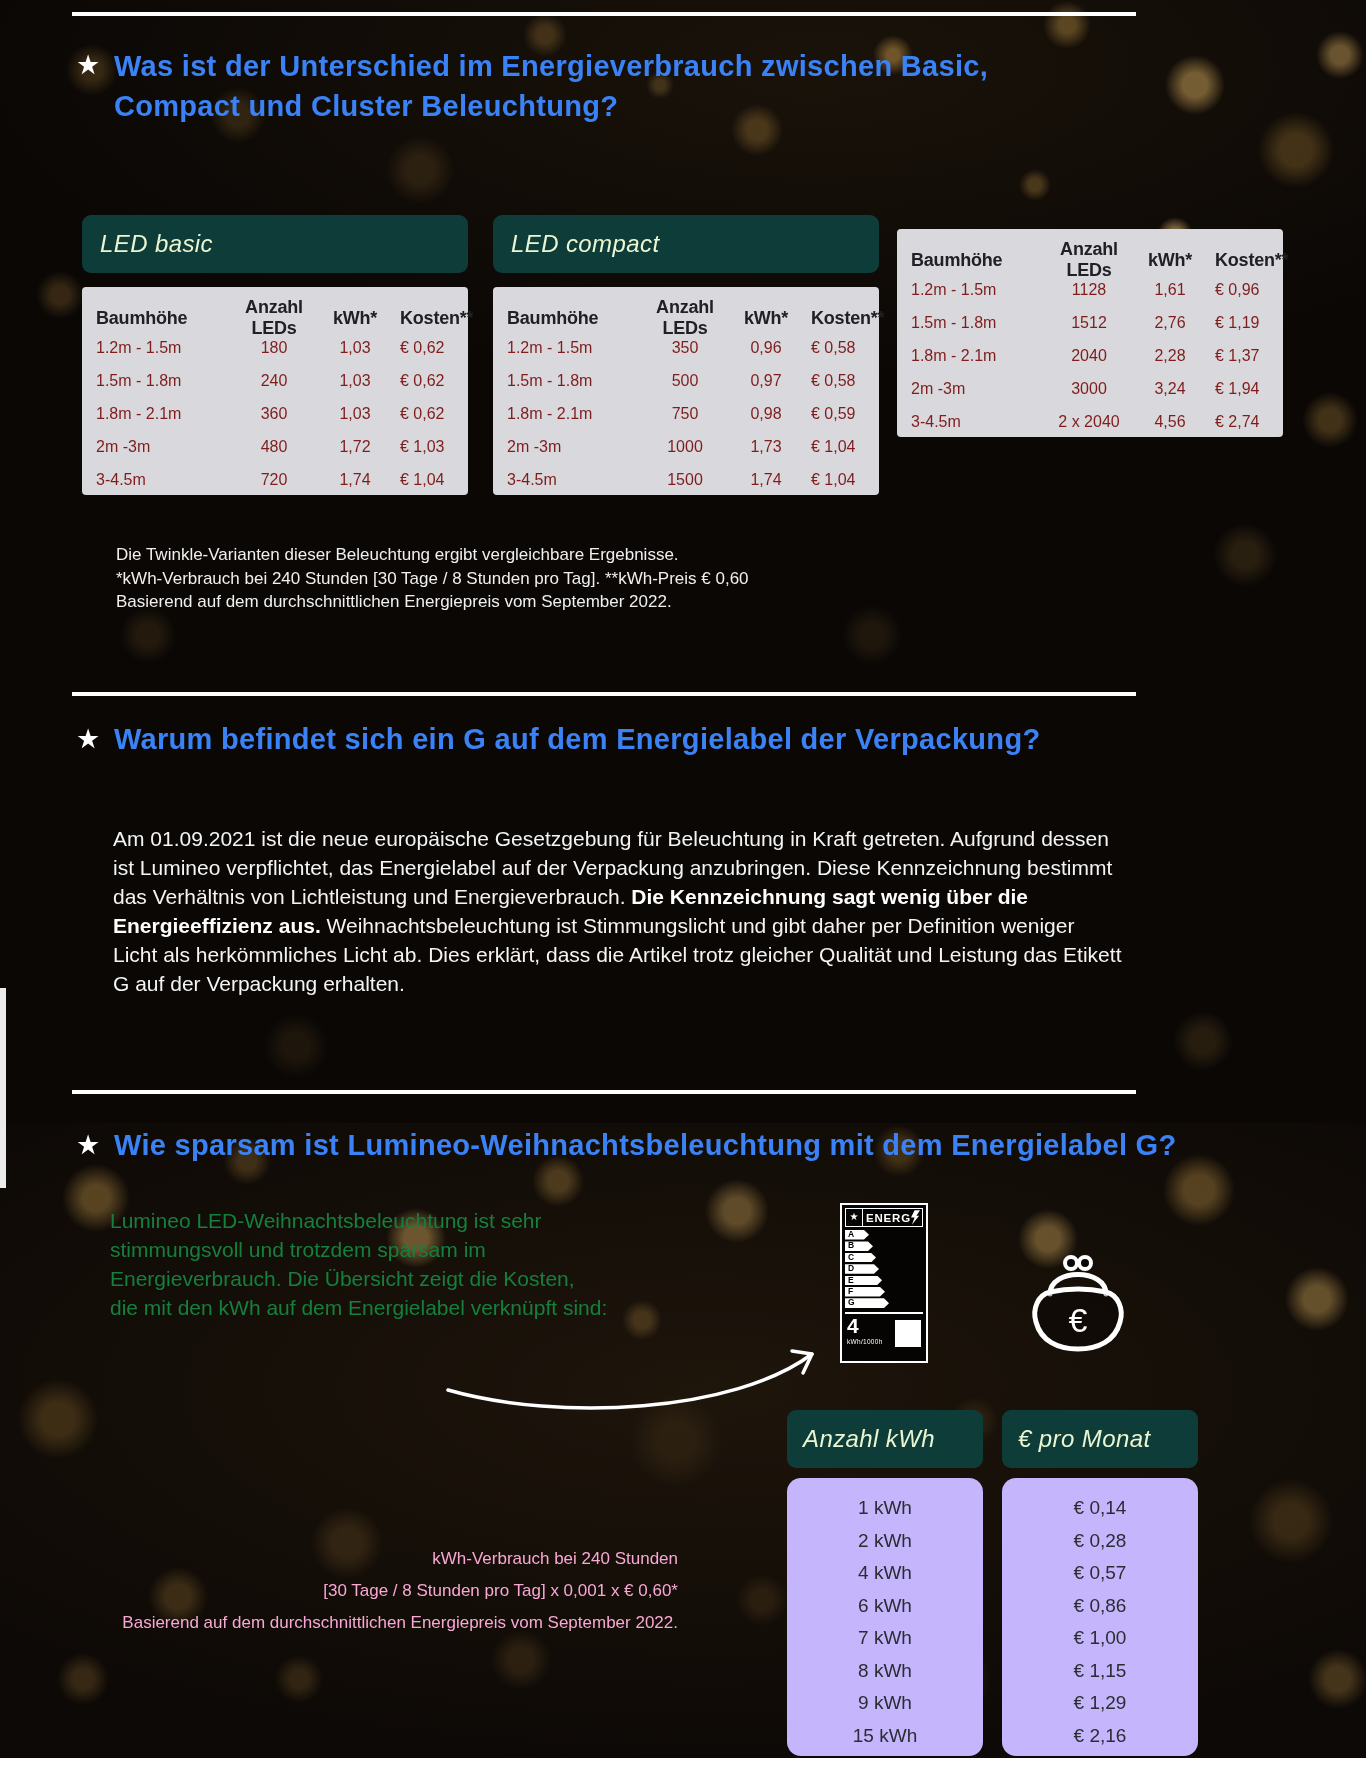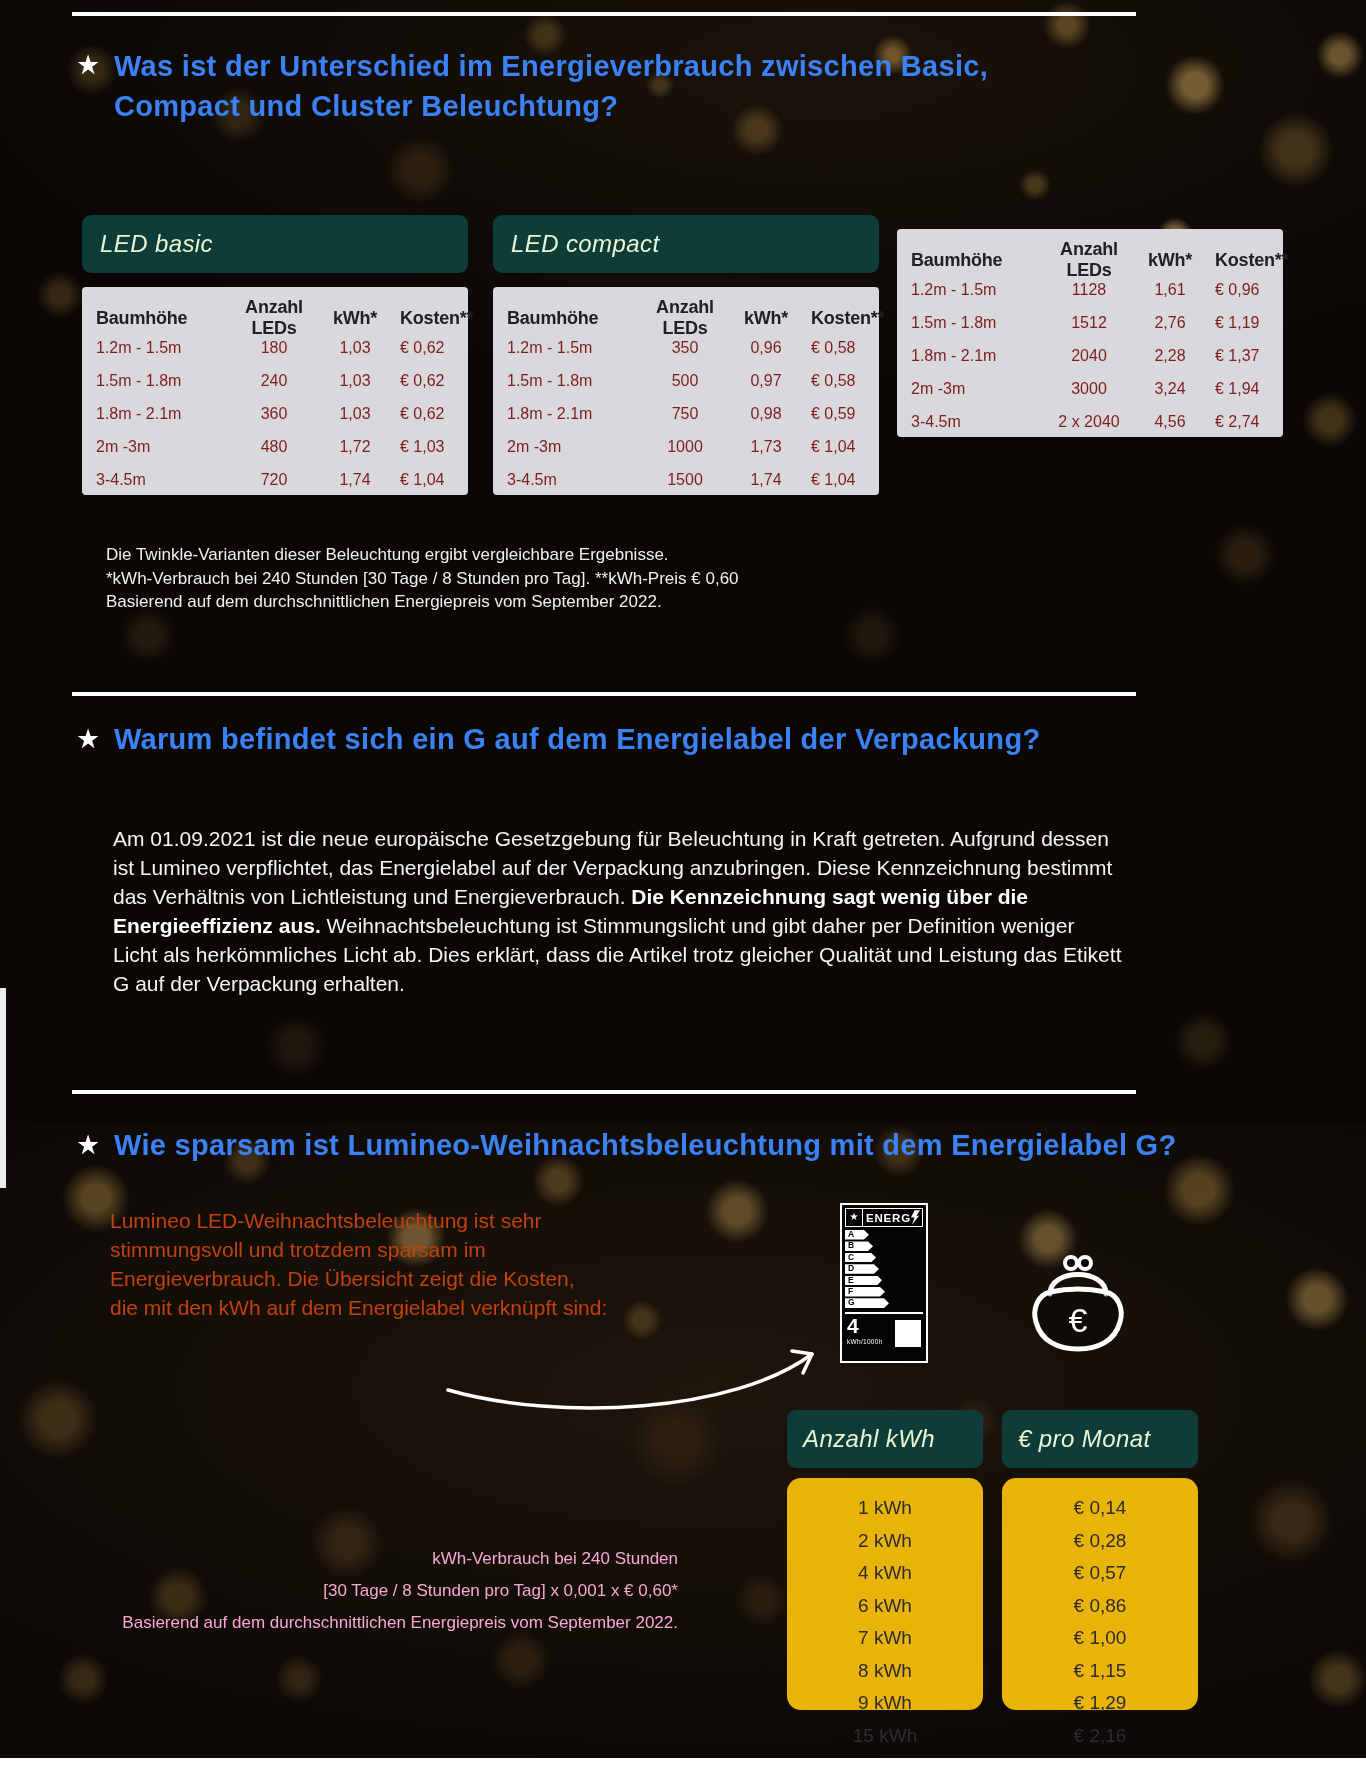--- a/index.html
+++ b/index.html
@@ -86,29 +86,29 @@
   .table-title{color:#eaf6d2;font-style:italic;font-size:24px;letter-spacing:.4px;}
   .table-body{margin-top:14px;height:208px;background:#d9d8dc;border-radius:4px;padding:10px 0 0 0;box-sizing:border-box;}
   .trow{display:grid;grid-template-columns:128px 100px 62px 1fr;padding:0 14px;align-items:center;height:33px;color:#7f1d1d;font-size:16px;}
   .trow.thead{height:34px;font-weight:700;font-size:18px;color:#202026;letter-spacing:-.2px;}
   .trow .c1{text-align:left;}
   .trow .c2,.trow .c3{text-align:center;}
   .trow .c4{text-align:left;padding-left:14px;}
 
   
   .footnote1{
-    position:absolute;left:106px;top:543px;color:#f0f0f0;font-size:17px;line-height:23.5px;white-space:pre-line;
+    position:absolute;left:116px;top:543px;color:#f0f0f0;font-size:17px;line-height:23.5px;white-space:pre-line;
   }
   .para{
     position:absolute;left:113px;top:824px;width:1010px;color:#f4f4f4;
     font-size:21px;line-height:29px;margin:0;
   }
   .para b{color:#ffffff;}
   .intro3{
-    position:absolute;left:110px;top:1206px;color:#c2410c;
+    position:absolute;left:110px;top:1206px;color:#15803d;
     font-size:21px;line-height:29px;white-space:pre-line;
   }
   .footnote3{
     position:absolute;right:688px;top:1543px;width:600px;text-align:right;
     color:#f9a8d4;font-size:17px;line-height:32px;white-space:pre-line;
   }
 
   
   .elabel{
     position:absolute;left:840px;top:1203px;width:88px;height:160px;box-sizing:border-box;
@@ -138,21 +138,21 @@
   .elabel-qr{position:absolute;right:2px;top:6px;width:26px;height:27px;background:#ffffff;}
 
   
   .purse{position:absolute;left:1028px;top:1252px;}
   .swoosh{position:absolute;left:440px;top:1338px;}
 
   
   .mini-table{position:absolute;top:1410px;width:196px;}
   .mini-kwh{left:787px;}
   .mini-cost{left:1002px;}
-  .mini-body{margin-top:10px;height:232px;background:#eab308;border-radius:14px;padding-top:14px;box-sizing:border-box;}
+  .mini-body{margin-top:10px;height:278px;background:#c4b5fd;border-radius:14px;padding-top:14px;box-sizing:border-box;}
   .mini-row{height:32.5px;line-height:32.5px;text-align:center;color:#2c2c32;font-size:19px;}
 </style>
 </head>
 <body>
 
 <div class="page">
 
   <div class="bg-top"></div>
   <div class="bg-bottom"></div>
   <div class="strip-left"></div>

